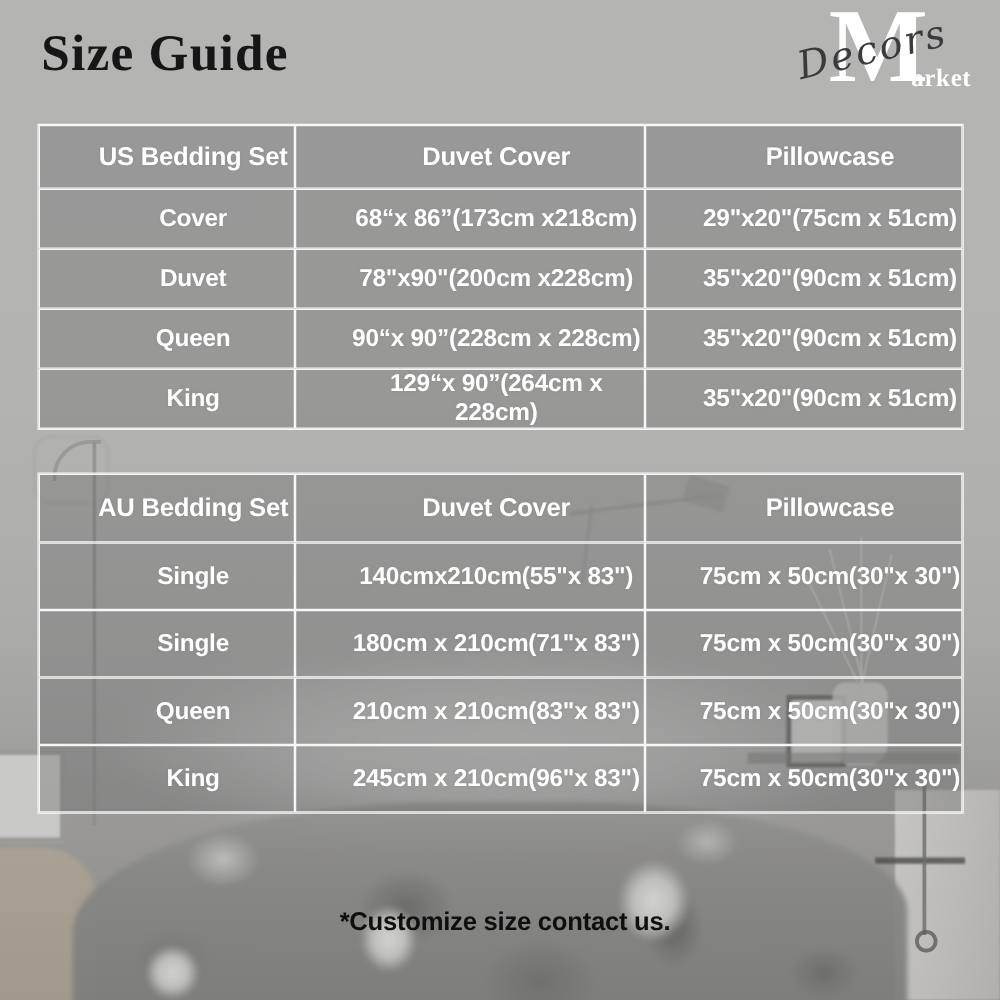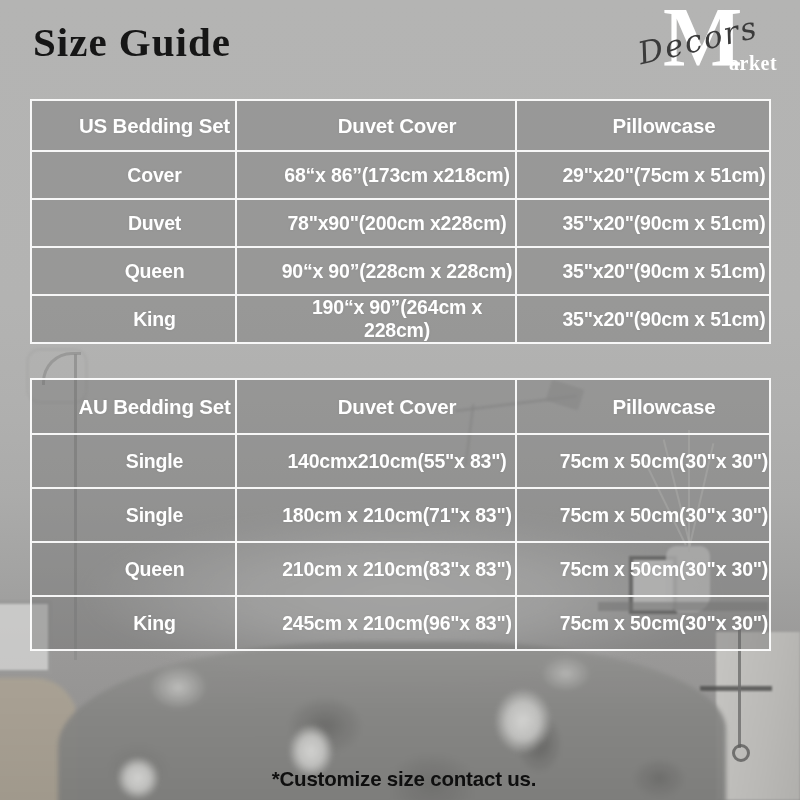--- a/index.html
+++ b/index.html
@@ -101,21 +101,21 @@
     border: 1px solid rgba(255,255,255,0.92);
     color: #ffffff; font-weight: 700; font-size: 19.5px; letter-spacing: -0.2px;
     text-shadow: 0 0 2px rgba(120,120,120,0.35); padding-left: 42px; }
   .cell.th { font-size: 20.5px; }
 
   
   .note { position: absolute; z-index: 3; left: 30px; width: 748px;
     color: #0f0f0f; font-weight: 700; font-size: 20.5px; line-height: 1.12;
     letter-spacing: -0.2px; white-space: pre-wrap; }
   .note-main { top: 674px; }
-  .note-custom { top: 727px; margin-top: 41px; }
+  .note-custom { top: 727px; }
 </style>
 </head>
 <body>
 
 <div class="canvas">
 
   <div class="ph ph-chair"></div>
   <div class="ph ph-lamp-arc"></div>
   <div class="ph ph-lamp-pole"></div>
   <div class="ph ph-desklamp-arm"></div>
@@ -159,21 +159,21 @@
 
     <div class="cell">Duvet</div>
     <div class="cell">78"x90"(200cm x228cm)</div>
     <div class="cell">35"x20"(90cm x 51cm)</div>
 
     <div class="cell">Queen</div>
     <div class="cell">90“x 90”(228cm x 228cm)</div>
     <div class="cell">35"x20"(90cm x 51cm)</div>
 
     <div class="cell">King</div>
-    <div class="cell">190“x 90”(264cm x 228cm)</div>
+    <div class="cell">129“x 90”(264cm x 228cm)</div>
     <div class="cell">35"x20"(90cm x 51cm)</div>
   </div>
 
   <div class="size-table t2">
     <div class="cell th">AU Bedding Set</div>
     <div class="cell th">Duvet Cover</div>
     <div class="cell th">Pillowcase</div>
 
     <div class="cell">Single</div>
     <div class="cell">140cmx210cm(55"x 83")</div>

